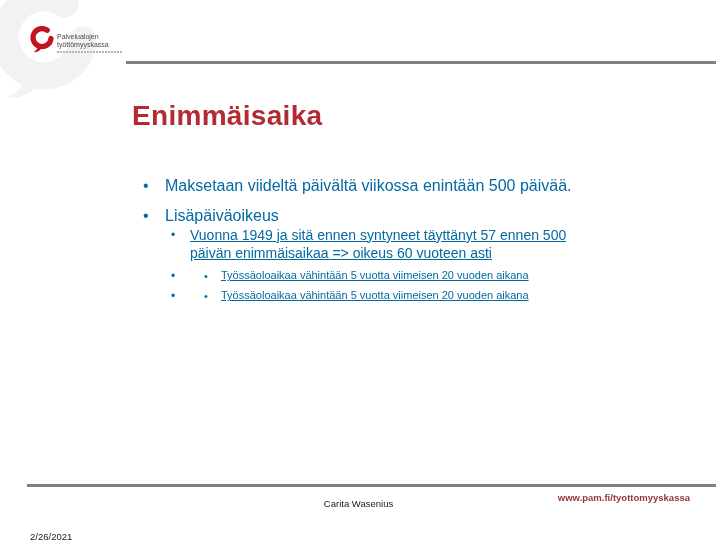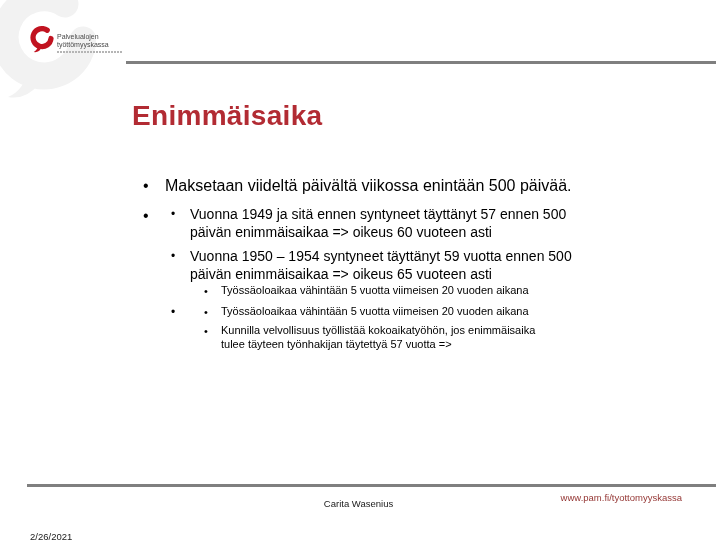--- a/index.html
+++ b/index.html
@@ -20,38 +20,38 @@
   
   .rule{position:absolute;height:3px;background:var(--rule-gray,#7f7f7f);}
   .rule-top{left:126px;right:4px;top:61px;}
   .rule-bottom{left:27px;right:4px;top:484px;}
 
   
   .title{position:absolute;left:132px;top:100px;margin:0;font-size:28px;font-weight:bold;
          color:var(--accent-red,#b22b33);letter-spacing:.3px;}
 
   
-  .content{position:absolute;left:133px;top:176px;width:572px;color:#000000;}
+  .content{position:absolute;left:133px;top:176px;width:572px;color:#0369a1;}
   .content ul{list-style:none;margin:0;padding:0;}
   .btext{white-space:pre-line;}
   .l1>li{position:relative;padding-left:32px;font-size:16px;line-height:1.3;margin-bottom:9px;}
   .l1>li::before{content:"•";position:absolute;left:10px;}
-  .l2{margin-top:7px;}
+  .l2{margin-top:7px;text-decoration:underline;}
   .l2>li{position:relative;padding-left:25px;font-size:14px;line-height:1.28;margin-bottom:6px;}
   .l2>li::before{content:"•";position:absolute;left:6px;font-size:12px;top:1px;}
   .l3{margin-top:5px;margin-bottom:2px;}
   .l3>li{position:relative;padding-left:31px;font-size:11px;line-height:1.28;margin-bottom:5px;}
   .l3>li::before{content:"•";position:absolute;left:14px;font-size:11px;top:1px;}
 
   
   .footer{position:absolute;left:27px;right:30px;top:492px;height:14px;
           font-size:9.5px;color:#1a1a1a;}
   .f-date{position:absolute;left:3px;top:0;margin-top:39px;}
   .f-author{position:absolute;left:0;right:0;top:6px;text-align:center;}
-  .f-url{position:absolute;right:8px;top:0;color:var(--footer-url-red,#953735);text-decoration:none;}
+  .f-url{position:absolute;right:0;top:0;color:var(--footer-url-red,#953735);text-decoration:none;font-weight:bold;}
 </style>
 </head>
 <body>
 
 <div class="slide">
 
   <svg class="watermark" width="104" height="108" viewBox="0 0 32 36" aria-hidden="true">
     <path d="M23 4 A13 13 0 1 0 29 16" fill="none" stroke="var(--watermark-gray,#f2f2f2)" stroke-width="9" stroke-linecap="round"></path>
     <path d="M11 26 q-2 7 -7 9 q6 1 10 -4 z" fill="var(--watermark-gray,#f2f2f2)"></path>
   </svg>
@@ -71,42 +71,37 @@
   <div class="rule rule-top"></div>
 
   <h1 class="title">Enimmäisaika</h1>
 
   <div class="content">
     <ul class="l1">
       <li>
         <span class="btext">Maksetaan viideltä päivältä viikossa enintään 500 päivää.</span>
       </li>
       <li>
+        <span class="btext">Lisäpäiväoikeus</span>
         <ul class="l2">
           <li>
             <span class="btext">Vuonna 1949 ja sitä ennen syntyneet täyttänyt 57 ennen 500
 päivän enimmäisaikaa =&gt; oikeus 60 vuoteen asti</span>
           </li>
           <li>
-            <span class="btext">Vuonna 1950 – 1954 syntyneet täyttänyt 59 vuotta ennen 500
-päivän enimmäisaikaa =&gt; oikeus 65 vuoteen asti</span>
             <ul class="l3">
               <li>
                 <span class="btext">Työssäoloaikaa vähintään 5 vuotta viimeisen 20 vuoden aikana</span>
               </li>
             </ul>
           </li>
           <li>
             <ul class="l3">
               <li>
                 <span class="btext">Työssäoloaikaa vähintään 5 vuotta viimeisen 20 vuoden aikana</span>
-              </li>
-              <li>
-                <span class="btext">Kunnilla velvollisuus työllistää kokoaikatyöhön, jos enimmäisaika
-tulee täyteen työnhakijan täytettyä 57 vuotta =&gt;</span>
               </li>
             </ul>
           </li>
         </ul>
       </li>
     </ul>
   </div>
 
   <div class="rule rule-bottom"></div>
 

